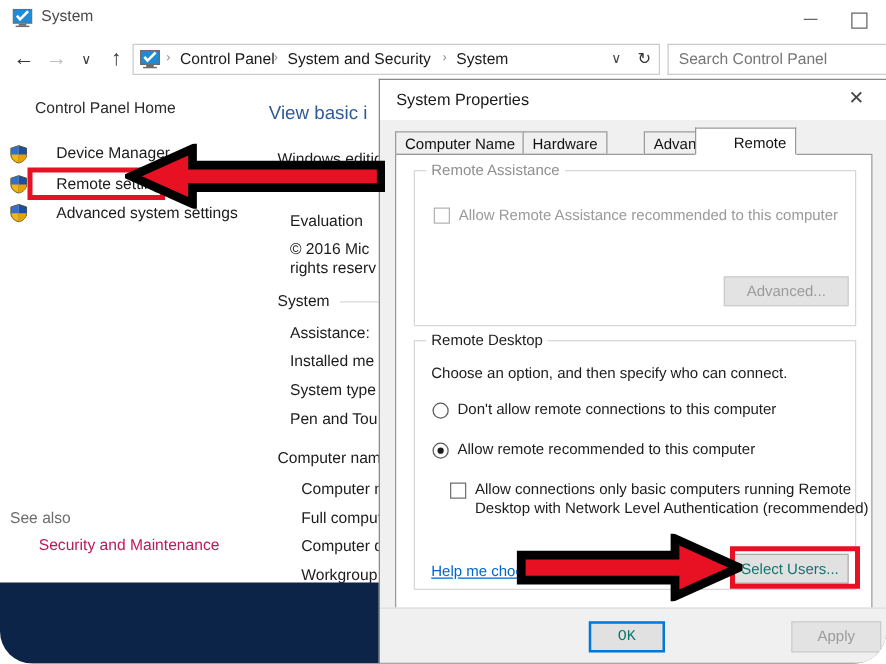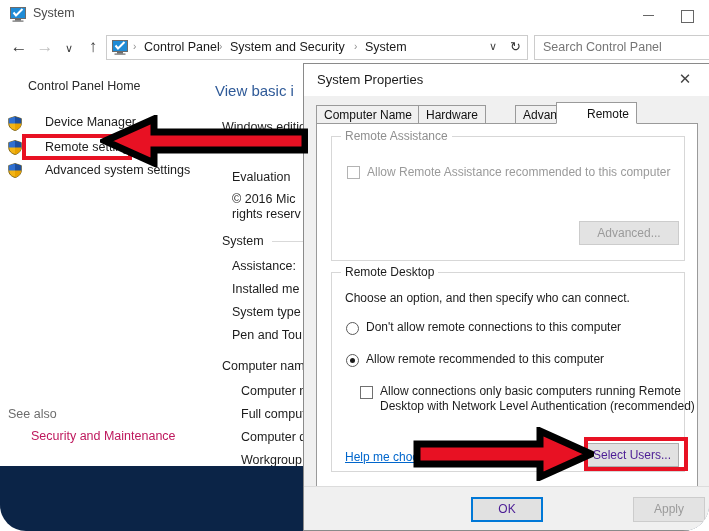--- a/index.html
+++ b/index.html
@@ -224,21 +224,21 @@
   }
   .radio.checked::after {
     content: ""; position: absolute; left: 3px; top: 3px;
     width: 5px; height: 5px; border-radius: 50%; background: #1c1c1c;
   }
 
   .btn {
     position: absolute;
     border: 1px solid #adadad;
     background: #e1e1e1;
-    font-size: 12px; color: #4c1d95;
+    font-size: 12px; color: #0f766e;
     text-align: center;
     white-space: nowrap; cursor: default;
   }
   .btn.disabled { color: #9b9b9b; background: #e3e3e3; border-color: #cccccc; }
   .btn.default { border: 2px solid #0078d7; background: #e1e1e1; }
 
   .link {
     position: absolute;
     font-size: 12px; color: #0066cc;
     text-decoration: underline;
@@ -411,21 +411,21 @@
 
       <div class="cbox enabled" style="left:43px; top:262px;"></div>
       <div class="dlg-text" style="left:63px; top:260px;">Allow connections only basic computers running Remote</div>
       <div class="dlg-text" style="left:63px; top:275px;">Desktop with Network Level Authentication (recommended)</div>
 
       <div class="link" style="left:28px; top:326px;">Help me choose</div>
       <div class="btn" style="left:268px; top:319px; width:94px; height:24px; line-height:22px;">Select Users...</div>
     </div>
 
     <div class="dlg-footer">
-      <div class="btn default" style="left:167px; top:10px; width:72px; height:25px; line-height:21px;">OK</div>
+      <div class="btn default" style="left:167px; top:10px; width:61px; height:25px; line-height:21px;font-family:Liberation Mono, monospace;">OK</div>
       <div class="btn disabled" style="left:329px; top:10px; width:72px; height:25px; line-height:23px;">Apply</div>
     </div>
   </div>
 
   <div class="redbox" style="left:22px; top:134px; width:110px; height:26px;"></div>
 
   <svg class="anno-arrow" style="left:100px; top:115px;" width="208" height="52" viewBox="0 0 208 52">
     <path d="M5 26 L54 4 L54 17 L205 17 L205 35 L54 35 L54 48 Z" fill="#e81123" stroke="#000000" stroke-width="7" stroke-linejoin="miter"></path>
   </svg>
 

